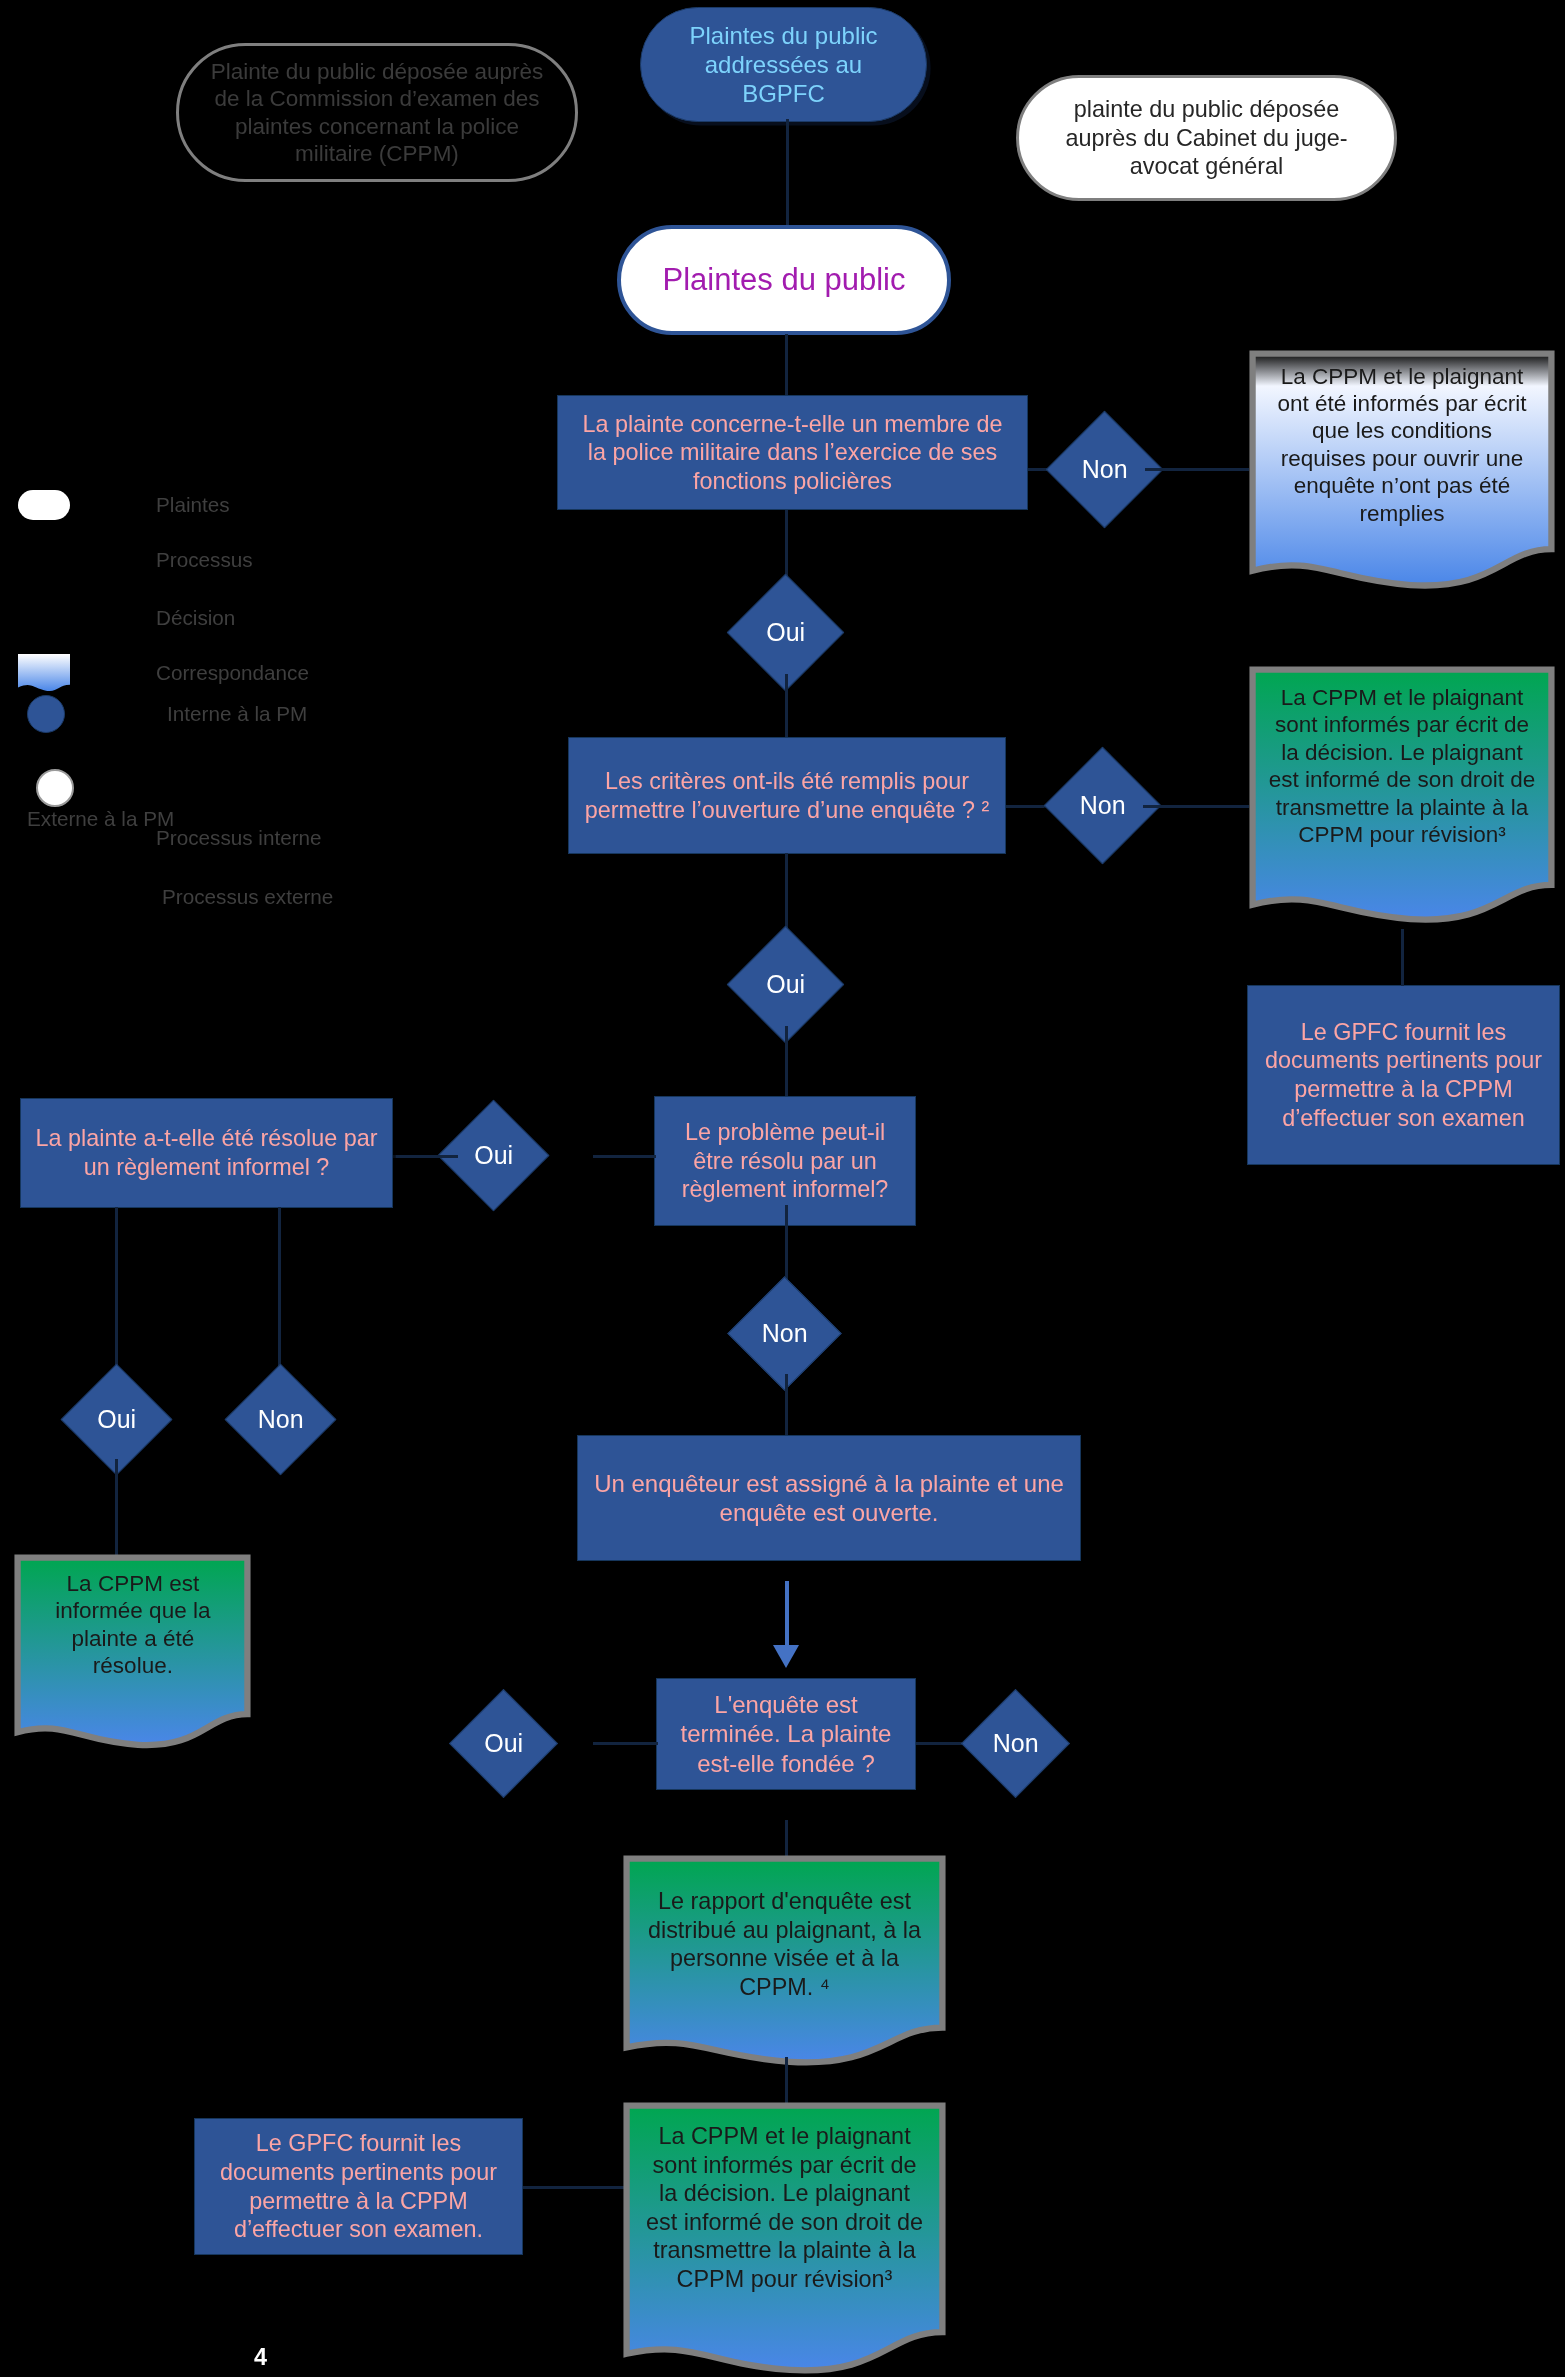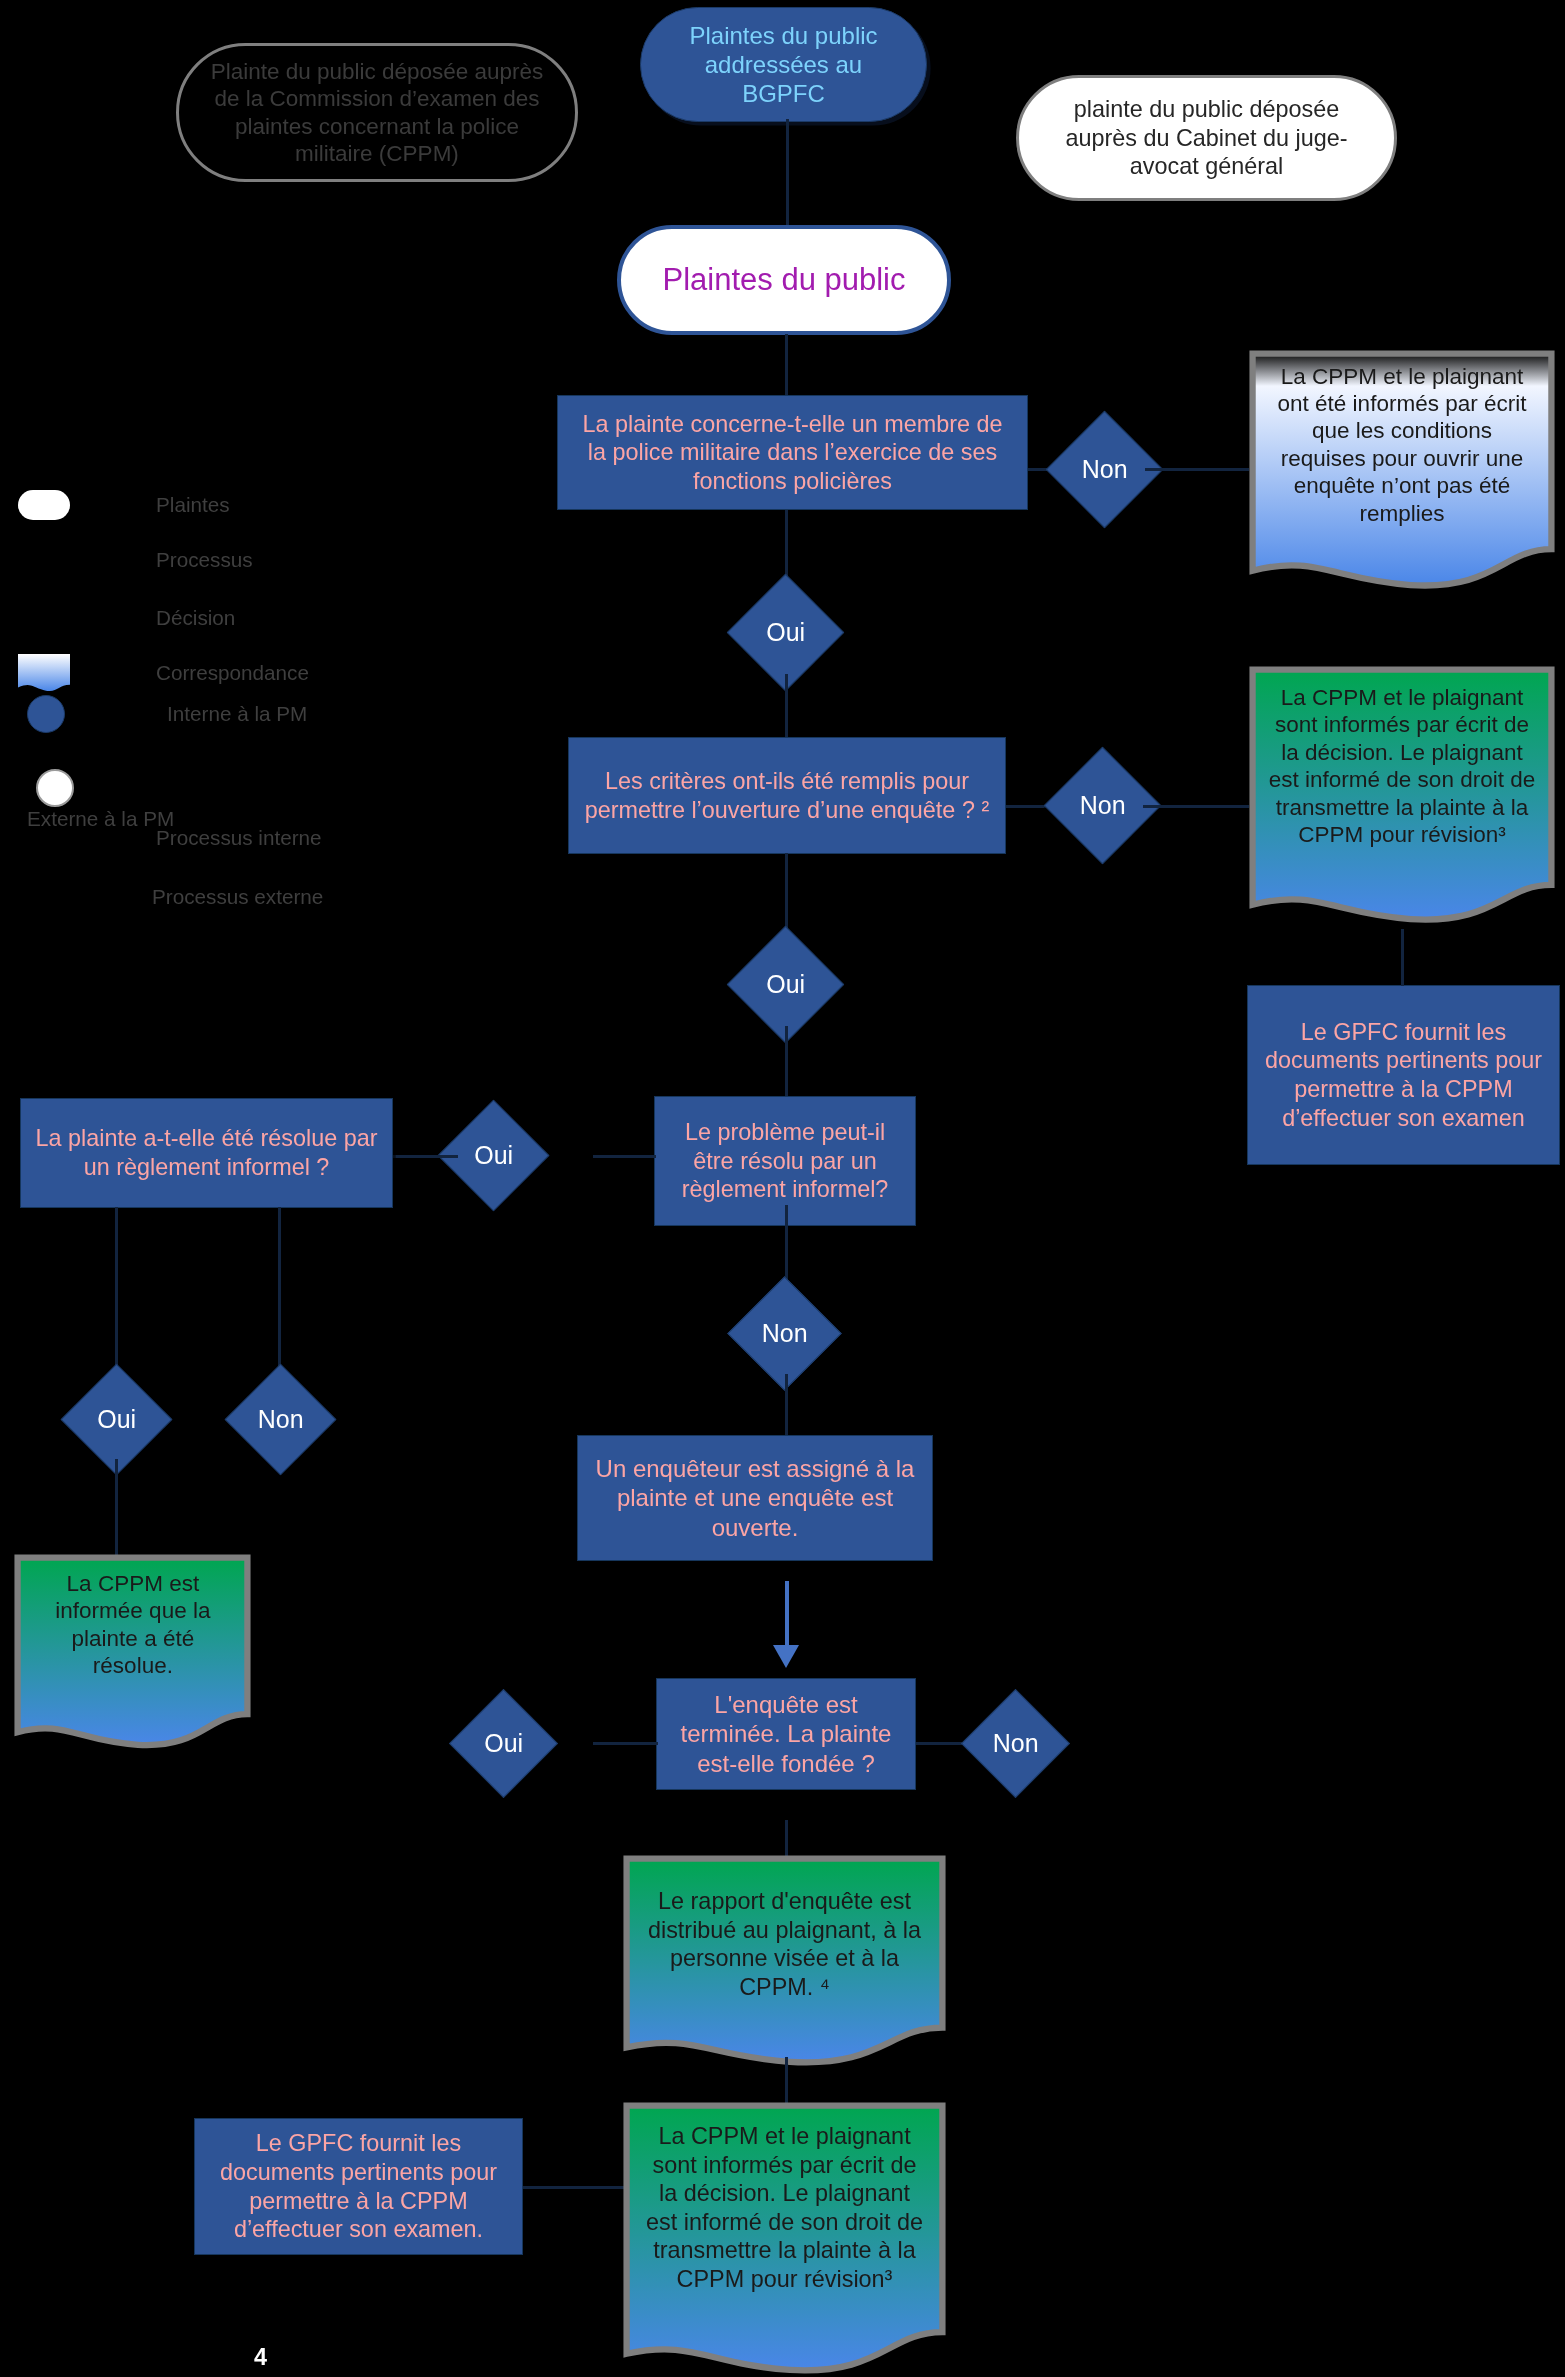--- a/index.html
+++ b/index.html
@@ -142,21 +142,21 @@
 
     <div class="legend-row" style="left:9px;top:302px;flex-direction:column;">
       <span class="lg-circle-open" style="margin-right:92px;"></span>
       <span class="legend-label">Externe à la PM</span>
     </div>
 
     <div class="legend-row" style="left:138px;top:359px;">
       <span class="legend-label">Processus interne</span>
     </div>
 
-    <div class="legend-row" style="left:134px;top:418px;">
+    <div class="legend-row" style="left:144px;top:418px;">
       <span class="legend-label">Processus externe</span>
     </div>
   </div>
 
   <div class="conn-dark" style="left:785px;top:334px;width:2.7px;height:61px;"></div>
 
   <div class="node process" style="left:557px;top:395px;width:471px;height:115px;font-size:23.4px;padding:3.6px 14.4px;">
     <span>La plainte concerne-t-elle un membre de la police militaire dans l’exercice de ses fonctions policières</span>
   </div>
 
@@ -272,21 +272,21 @@
   </div>
 
   <div class="conn-dark" style="left:785px;top:1205px;width:2.7px;height:90px;"></div>
 
   <div class="node diamond" style="left:744px;top:1293px;width:81px;height:81px;font-size:25px;">
     <span>Non</span>
   </div>
 
   <div class="conn-dark" style="left:785px;top:1374px;width:2.7px;height:61px;"></div>
 
-  <div class="node process" style="left:577px;top:1435px;width:356px;height:126px;font-size:24px;padding:3.6px 16px;">
+  <div class="node process" style="left:577px;top:1435px;width:504px;height:126px;font-size:24px;padding:3.6px 16px;">
     <span>Un enquêteur est assigné à la plainte et une enquête est ouverte.</span>
   </div>
 
   <div class="conn" style="left:785px;top:1581px;width:3.6px;height:70px;"></div>
   <div style="position:absolute;left:773px;top:1645px;width:0;height:0;
               border-left:13.5px solid transparent;border-right:13.5px solid transparent;
               border-top:23.4px solid #4472c4;"></div>
 
   <div class="node process" style="left:656px;top:1678px;width:260px;height:112px;font-size:24px;padding:3.6px 12.6px;">
     <span>L'enquête est terminée. La plainte est-elle fondée ?</span>

